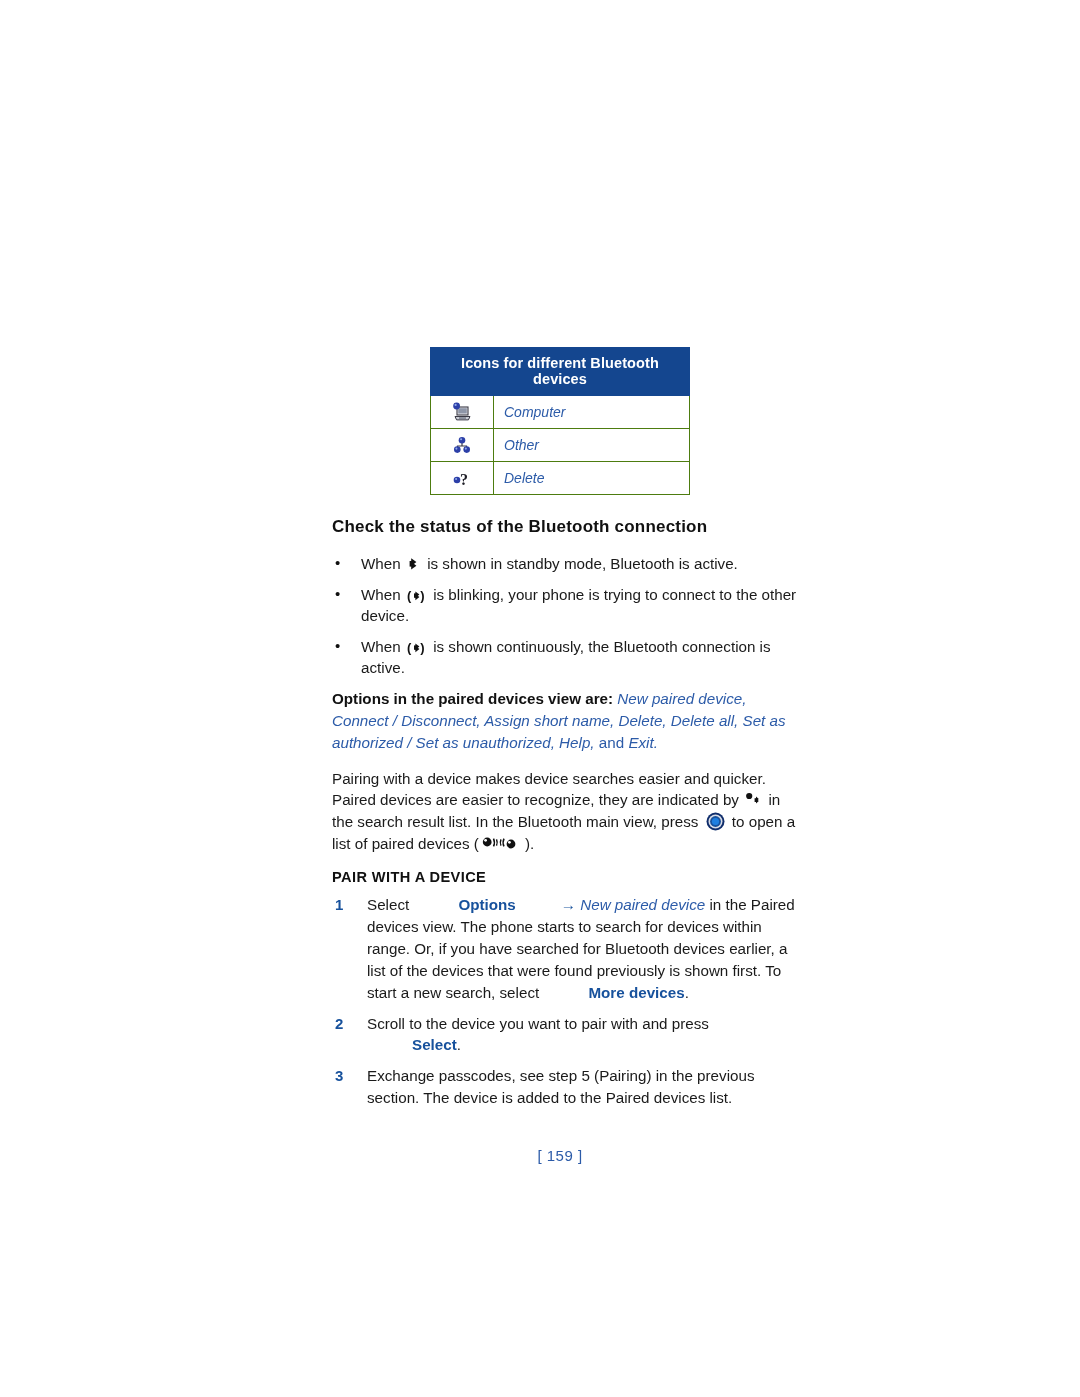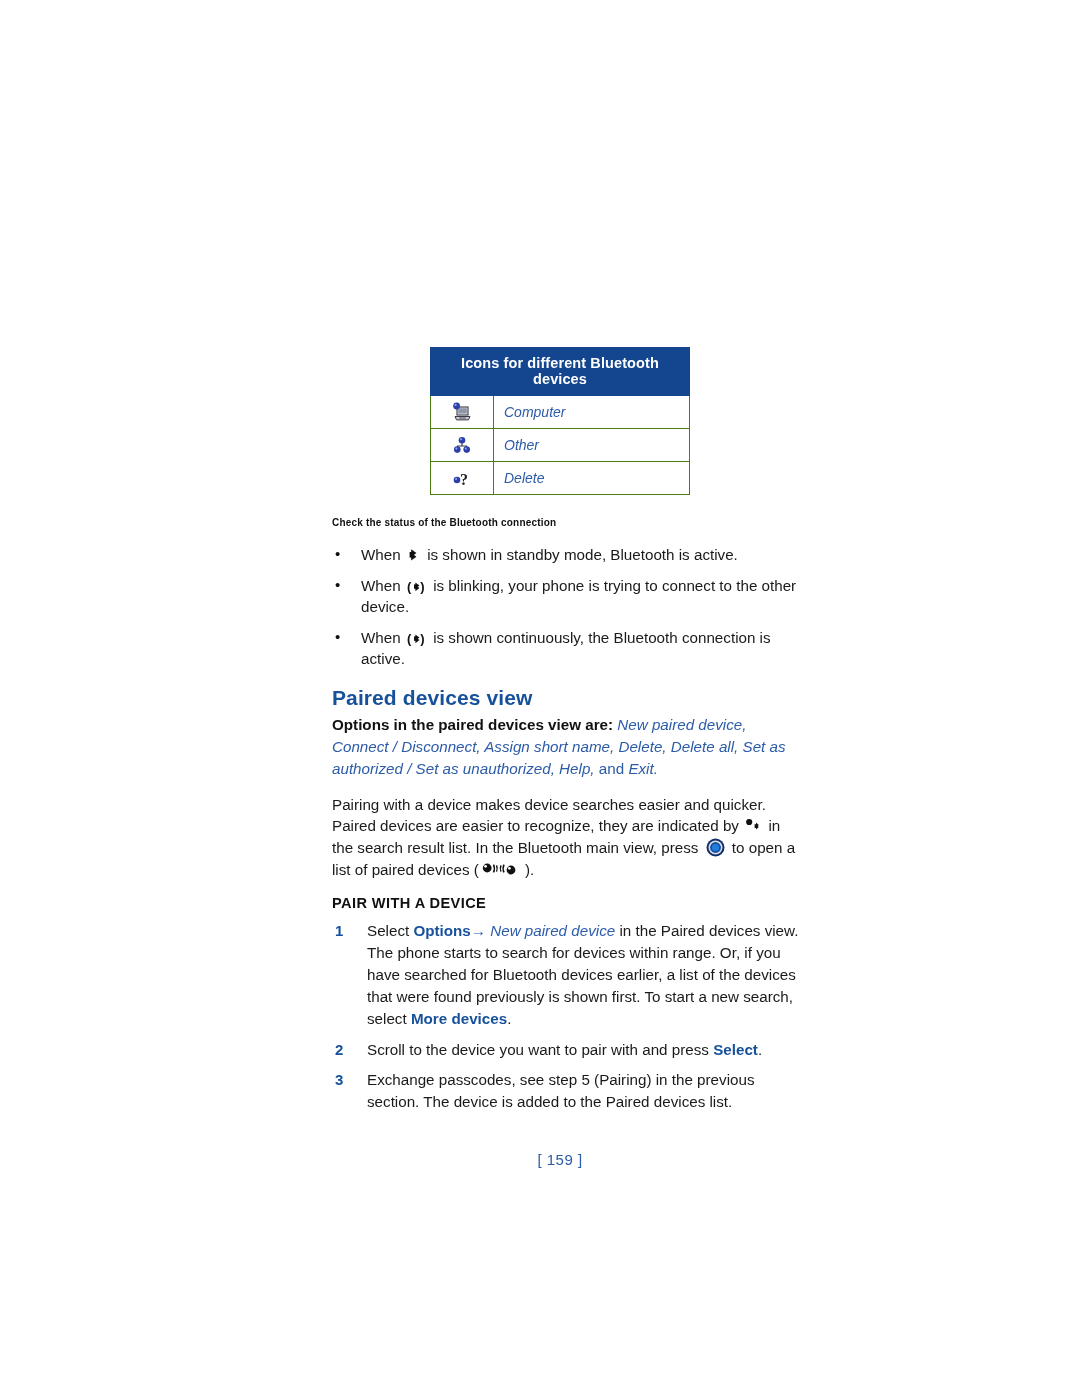--- a/index.html
+++ b/index.html
@@ -65,21 +65,21 @@
     font-size: 14px;
     font-style: italic;
     color: #2c5ba8;
   }
 
   
   .tbl-ico { display: inline-block; width: 24px; height: 24px; vertical-align: middle; }
 
   
   .subhead {
-    font-size: 10px;
+    font-size: 17px;
     font-weight: bold;
     color: #111;
     margin: 22px 0 16px 0;
     letter-spacing: .2px;
   }
   ul.bullets {
     list-style: none;
     margin: 10px 0 0 0;
     padding: 0;
   }
@@ -138,21 +138,21 @@
     line-height: 1.44;
   }
   ol.steps li .num {
     position: absolute;
     left: 3px;
     top: 0;
     font-weight: bold;
     color: #17519c;
     font-size: 15px;
   }
-  .bold-blue { font-weight: bold; color: #17519c; }
+  .bold-blue { font-weight: bold; color: #17519c; margin-left: 45px; }
   .ital-blue { font-style: italic; color: #2c5ba8; }
 
   .pagenum {
     margin-top: 38px;
     text-align: center;
     font-size: 15px;
     color: #2c5ba8;
     letter-spacing: .5px;
     width: 300px;
     margin-left: 78px;
@@ -269,21 +269,20 @@
             <path d="M8.4 4.5 L12.4 7.6 L8.4 10.7 Z" fill="#111"></path>
             <path d="M8.4 7.0 L12.4 10.1 L8.4 13.2 Z" fill="#111"></path>
             <rect x="7.0" y="6.4" width="2.8" height="4.4" fill="#111"></rect>
             <text x="13.2" y="13" font-family="Liberation Sans, sans-serif" font-size="13" font-weight="bold" fill="#111">)</text>
           </svg>
         </span>
         <span>is shown continuously, the Bluetooth connection is active.</span>
       </li>
     </ul>
 
-    <h2 class="sect">Paired devices view</h2>
 
     <p class="para">
       <span class="opt-lead">Options in the paired devices view are:</span>
       <span class="opt-ital">New paired device, Connect / Disconnect, Assign short name, Delete, Delete all, Set as authorized / Set as unauthorized, Help,</span>
       <span class="opt-and">and</span>
       <span class="opt-ital">Exit.</span>
     </p>
 
     <p class="para" style="margin-top:14px;">
       <span>Pairing with a device makes device searches easier and quicker. Paired devices are easier to recognize, they are indicated by</span>

